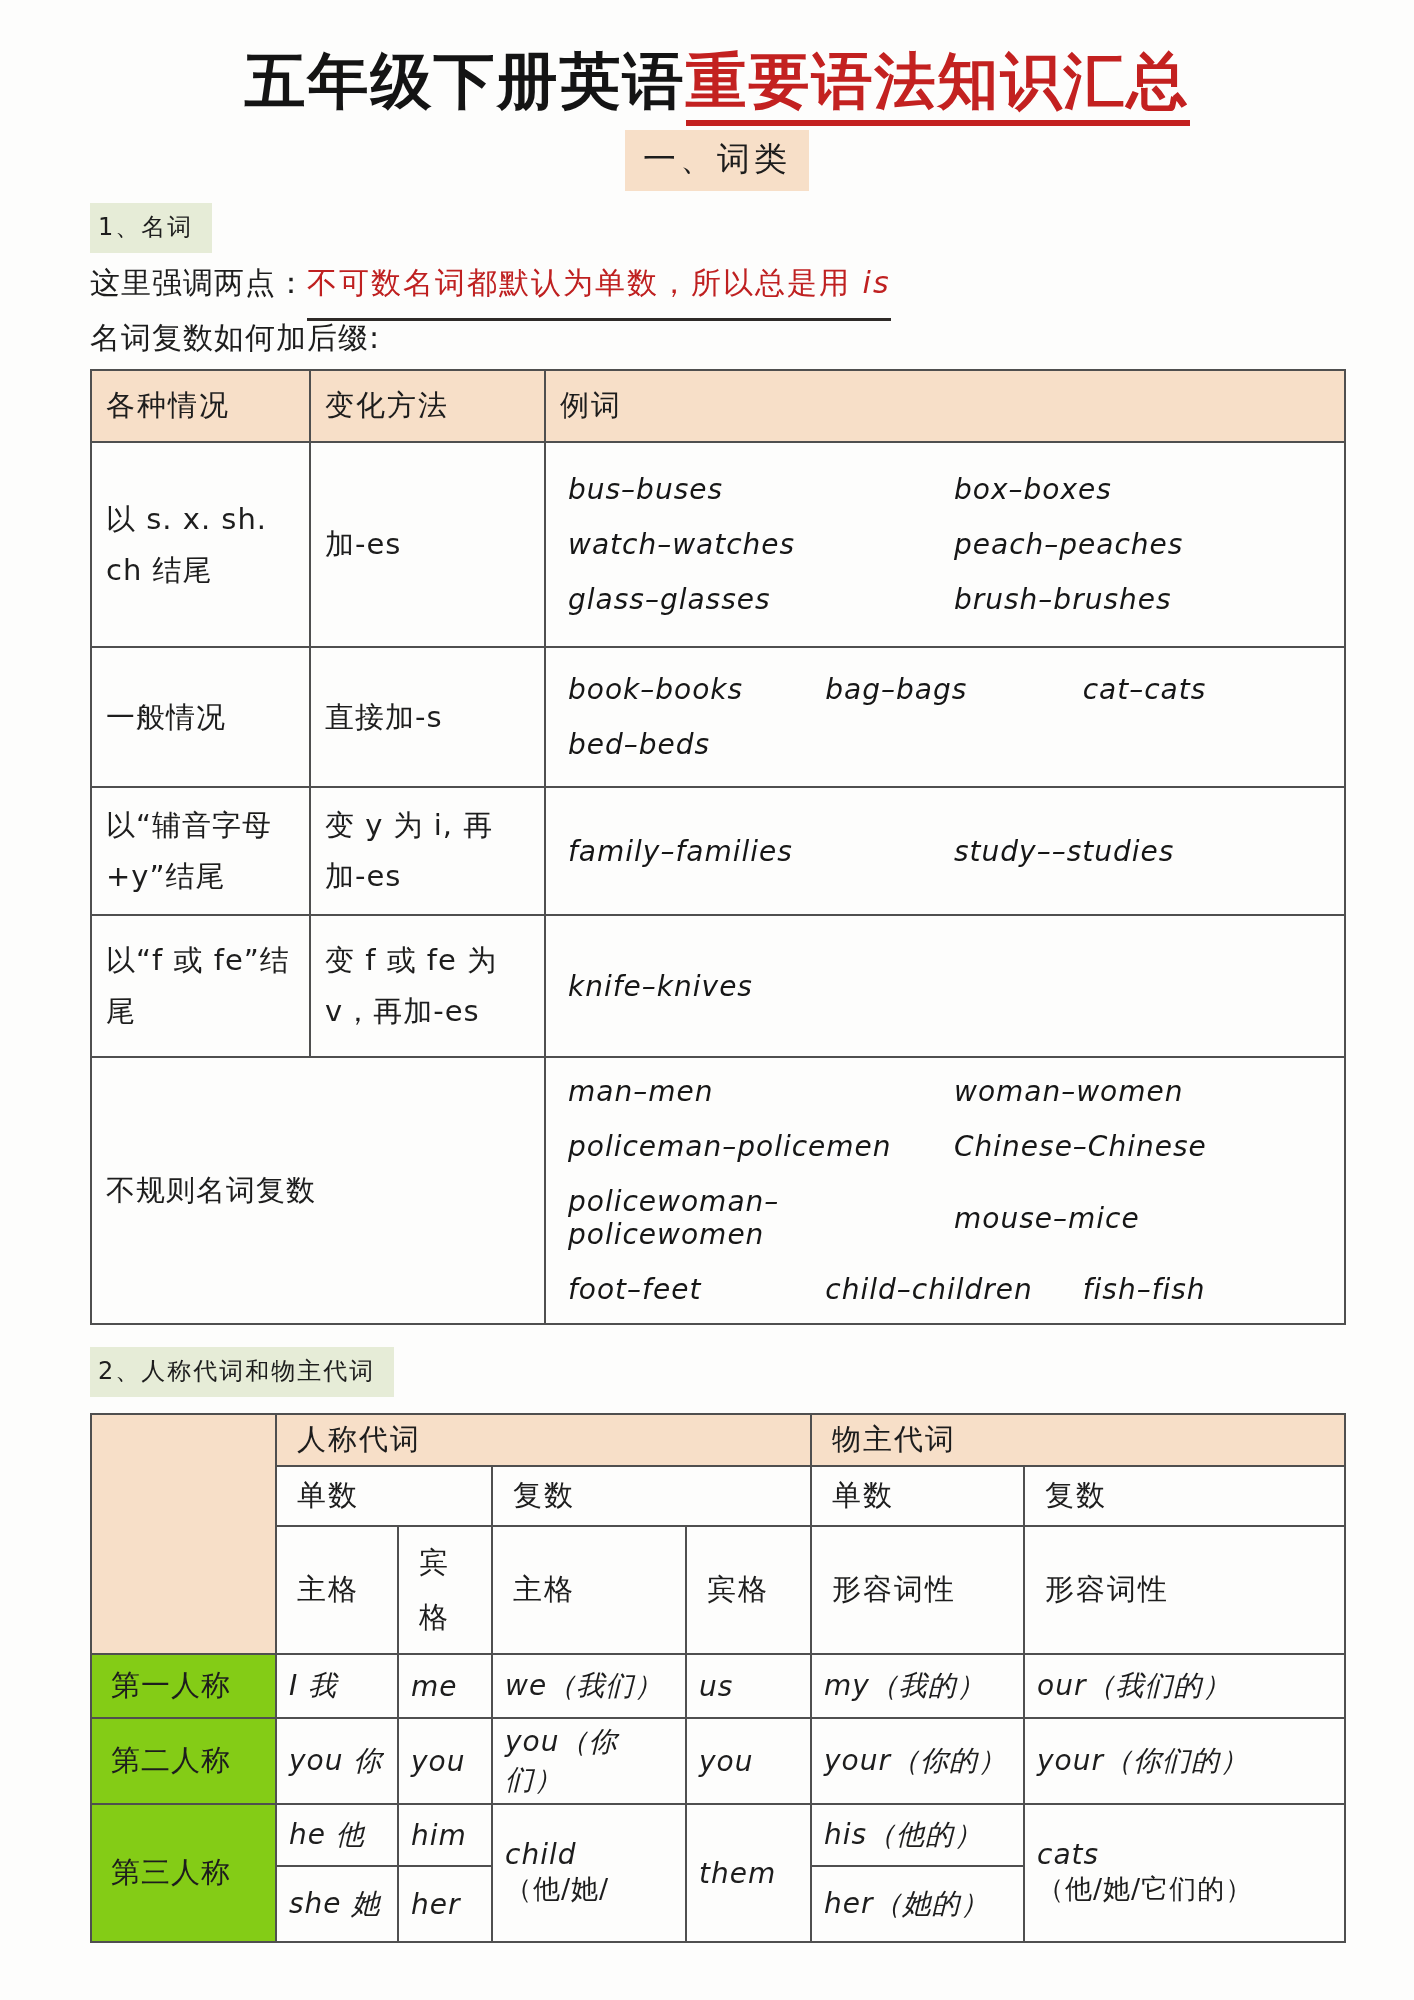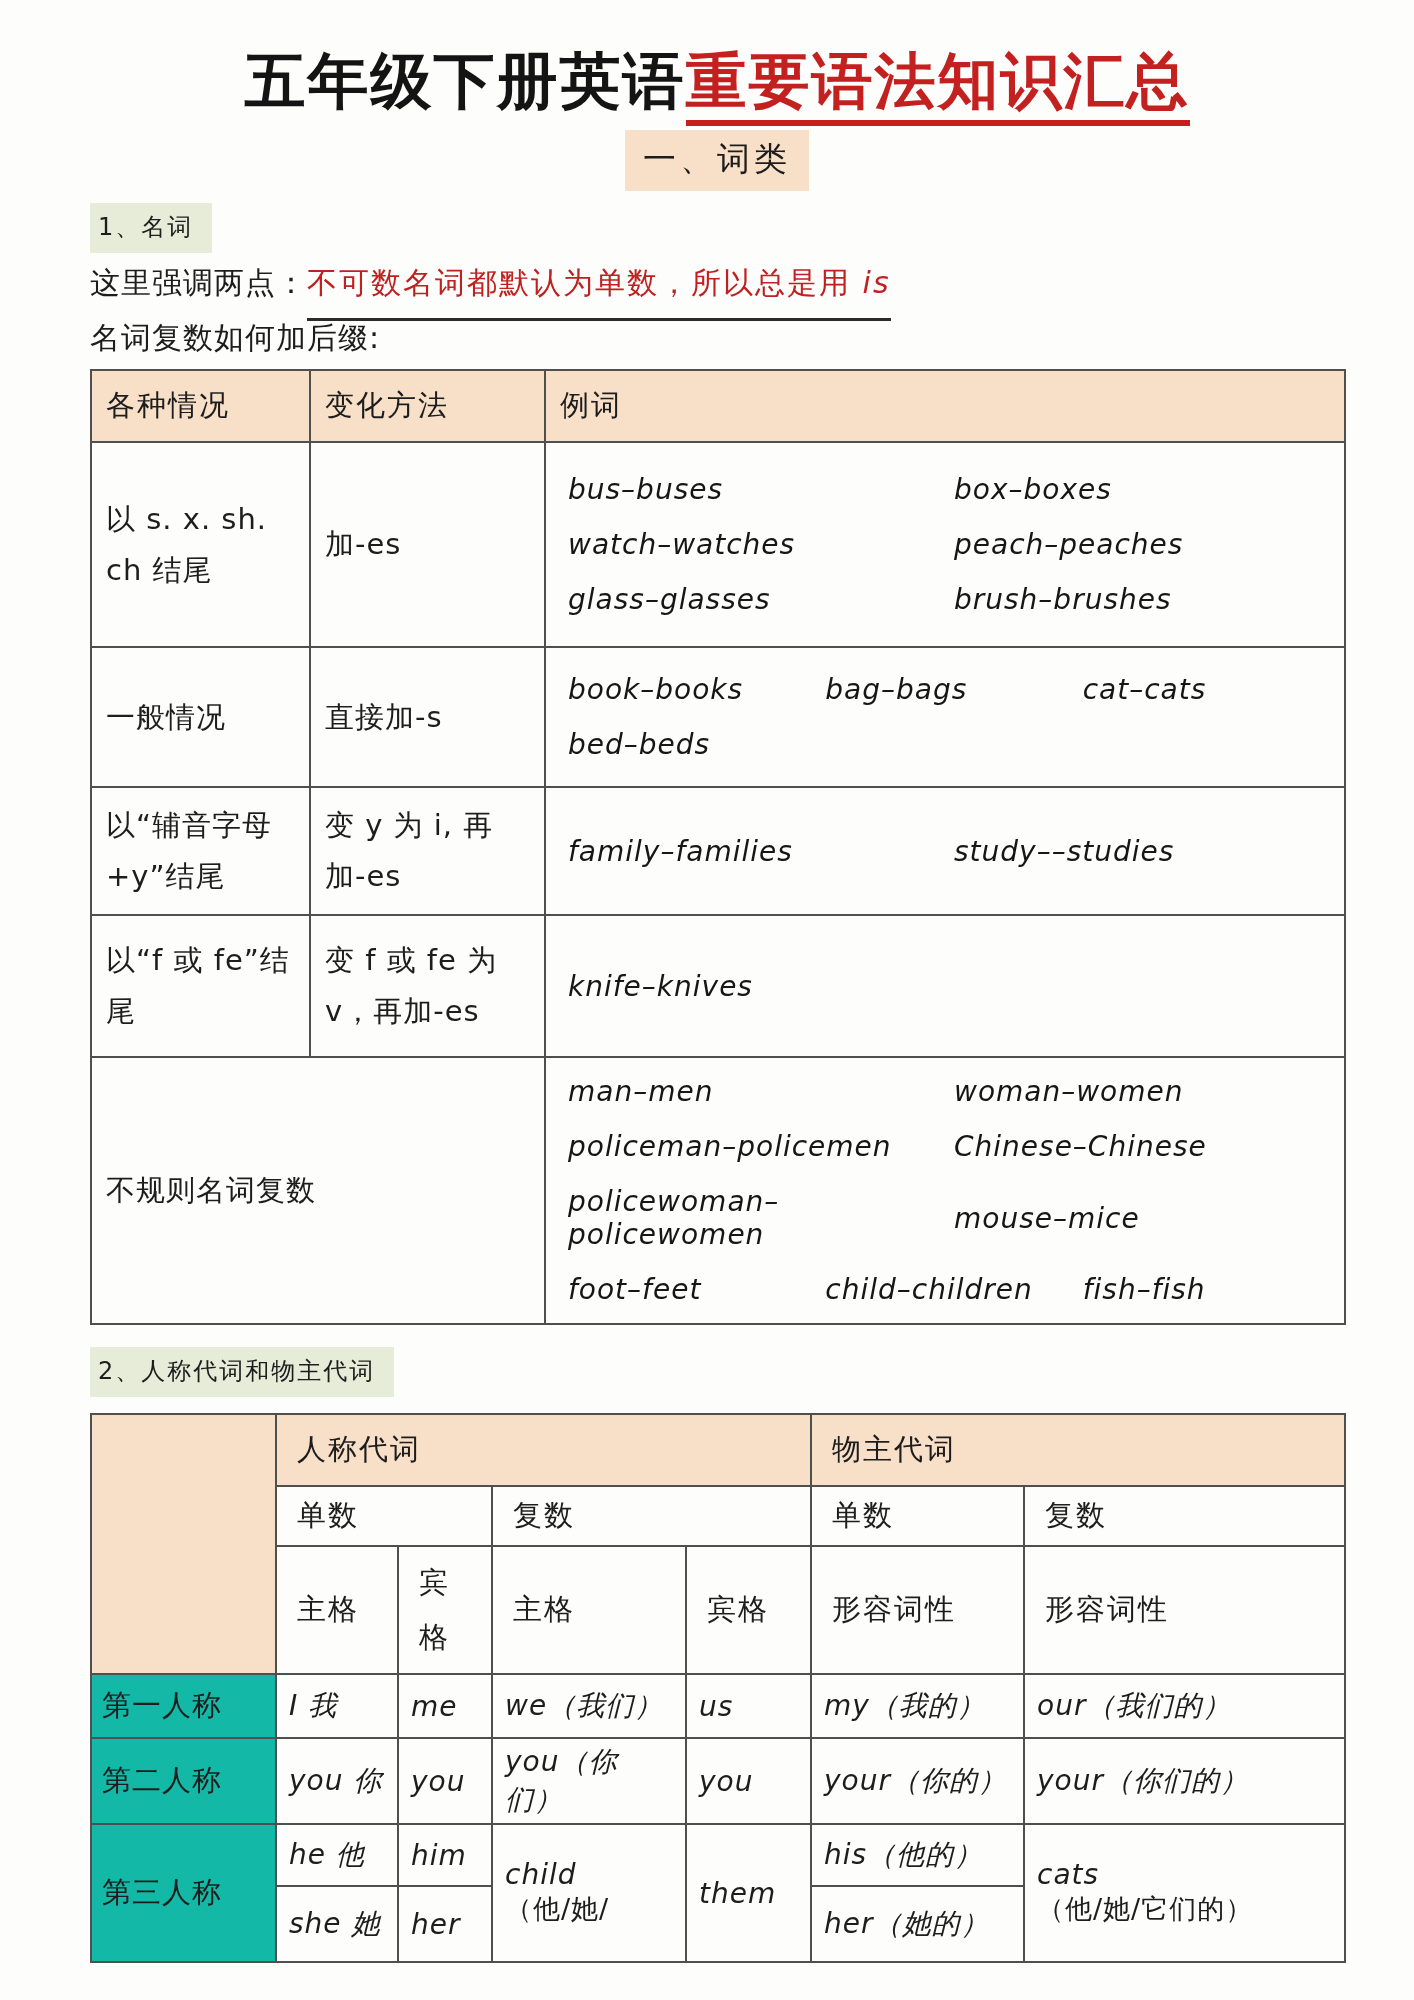--- a/index.html
+++ b/index.html
@@ -57,21 +57,21 @@
   .ex-line span{flex:1 1 0;font-style:italic;font-size:28px;letter-spacing:1px;color:#161616;}
   .ex-line.single span{flex:0 0 auto;}
 
   
   .pro-table td.en{font-style:italic;font-size:28px;padding-left:12px;letter-spacing:1px;}
   .pro-table th{letter-spacing:2px;}
   .pro-table th.group{padding-left:20px;}
   .pro-table th.num{padding-left:20px;}
   .pro-table th.case-h{padding-left:20px;}
   .pro-table th.case-narrow{padding:8px 16px 8px 20px;line-height:1.9;}
-  .pro-table th.rowlabel{background:#14b8a6;padding-left:10px;letter-spacing:1px;}
+  .pro-table th.rowlabel{background:#84cc16;padding-left:19px;letter-spacing:1px;}
   .split-cell{height:100%;display:flex;flex-direction:column;justify-content:space-between;}
   .split-cell .l1{font-style:italic;font-size:28px;}
   .split-cell .l2{font-style:normal;font-size:27px;letter-spacing:1px;}
   td.vsplit{padding-top:12px;padding-bottom:14px;}
 </style>
 </head>
 <body>
 
 <div class="page">
 
@@ -189,21 +189,21 @@
     <colgroup>
       <col style="width:185px">
         <col style="width:122px">
         <col style="width:94px">
       <col style="width:194px">
         <col style="width:125px">
         <col style="width:213px">
         <col style="width:321px">
     </colgroup>
     <tbody>
-        <tr style="height:72px">
+        <tr style="height:52px">
       <th class="peach" rowspan="3"></th>
       <th class="peach group" colspan="4">人称代词</th>
       <th class="peach group" colspan="2">物主代词</th>
     </tr>
     <tr style="height:60px">
       <th class="num" colspan="2">单数</th>
       <th class="num" colspan="2">复数</th>
       <th class="num">单数</th>
       <th class="num">复数</th>
     </tr>

